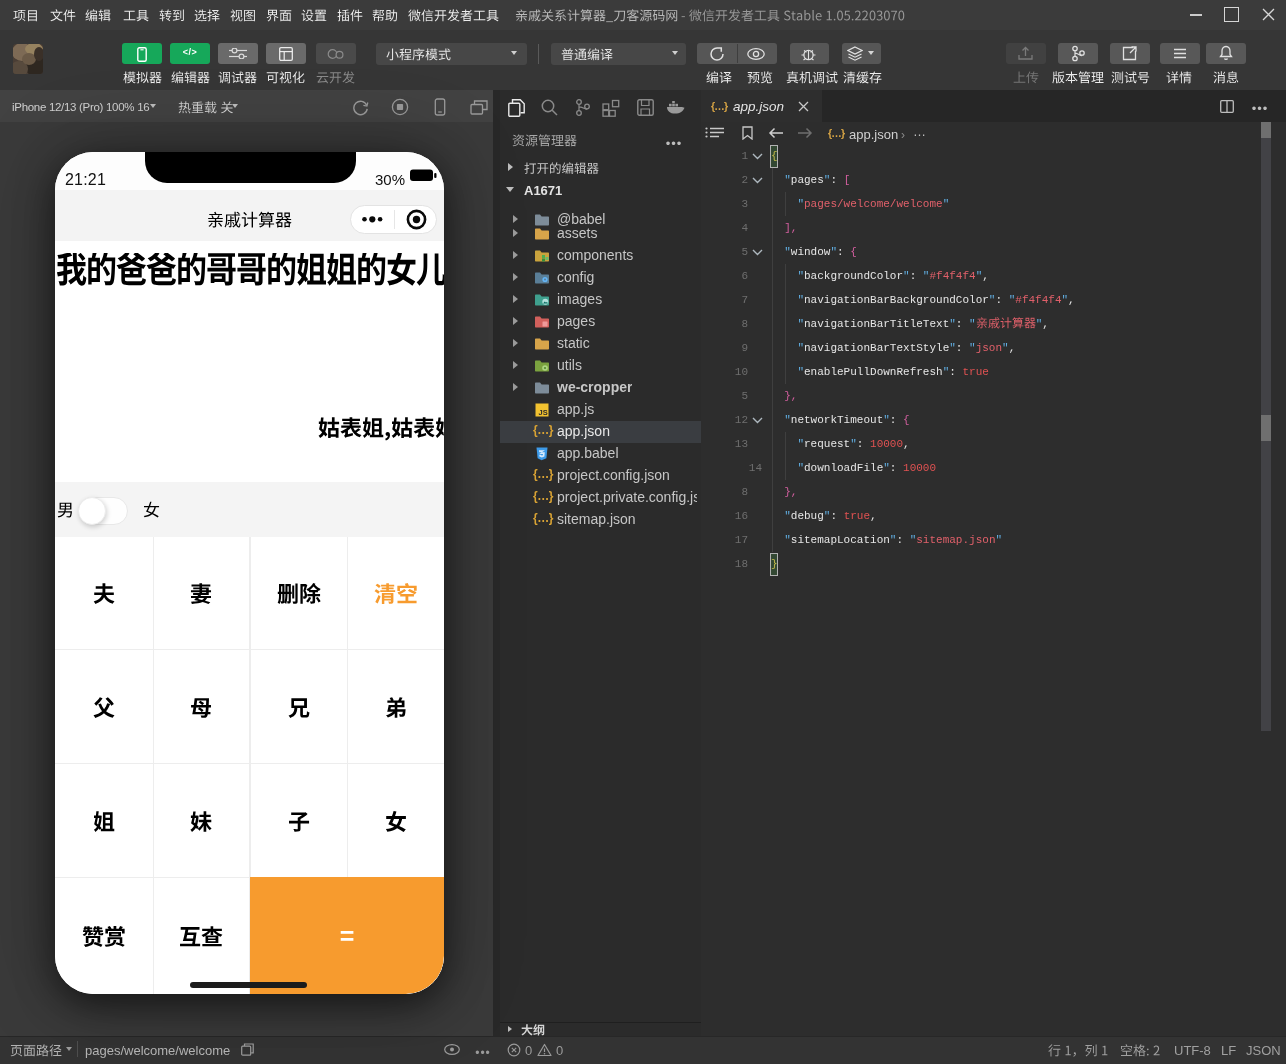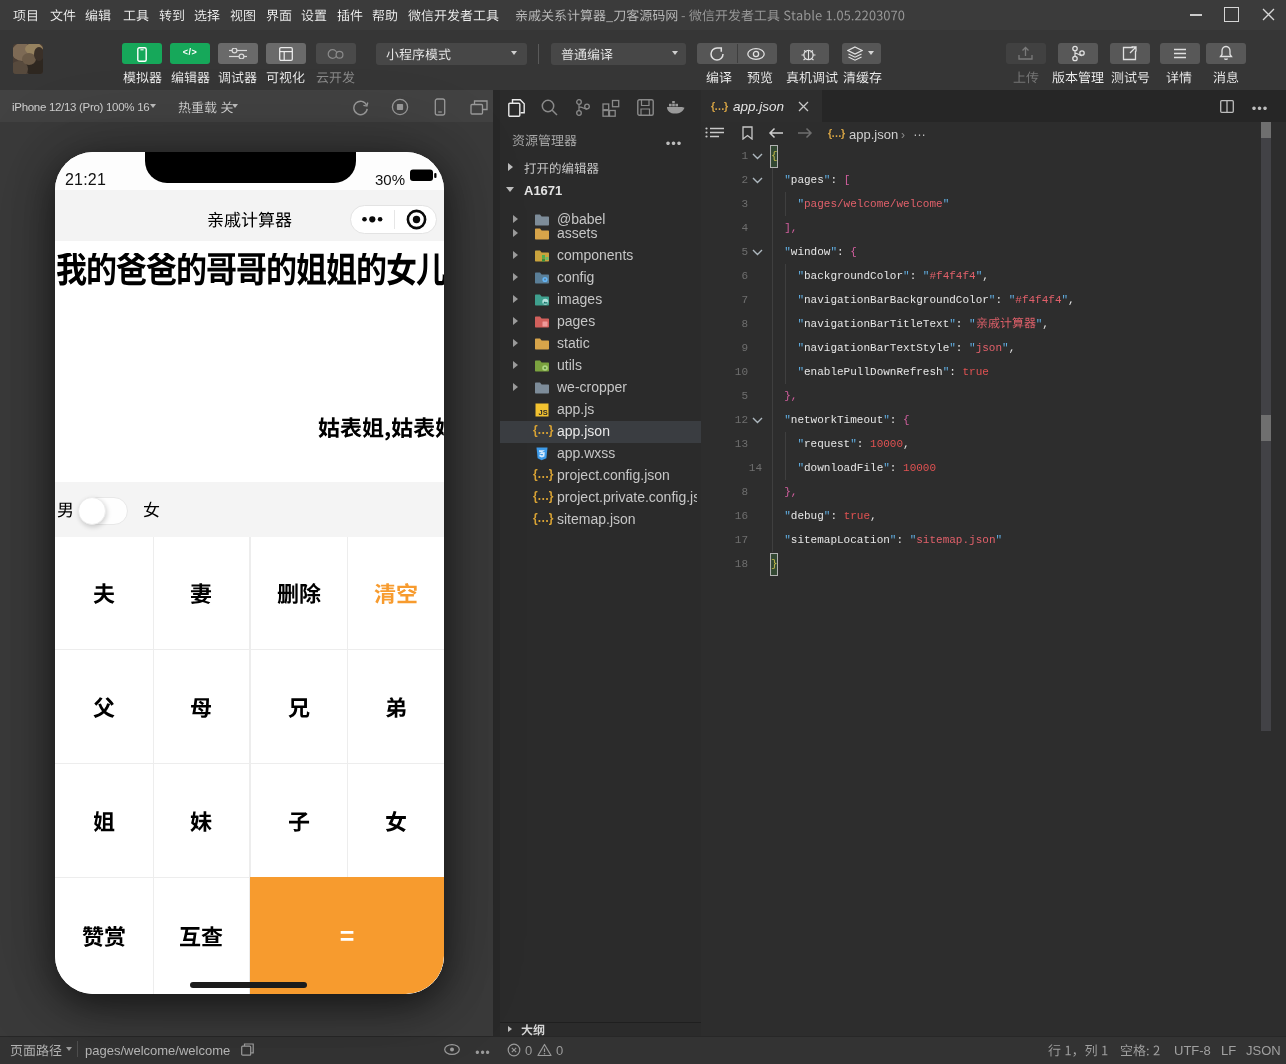--- a/index.html
+++ b/index.html
@@ -807,21 +807,21 @@
     </div>
     <div class="trow" style="top:355px;">
       <span class="chev" style="border-left-color:#9a9a9a"></span>
       <svg class="tico" viewBox="0 0 16 16">
         <path d="M1 3.6 C1 3 1.4 2.6 2 2.6 H6 L7.6 4.4 H14 C14.6 4.4 15 4.8 15 5.4 V12.6 C15 13.2 14.6 13.6 14 13.6 H2 C1.4 13.6 1 13.2 1 12.6 Z" fill="#7ba23f"></path>
         <circle cx="11" cy="10" r="2.8" fill="#aed581"></circle>
         <circle cx="11" cy="10" r="1.1" fill="#558b2f"></circle>
       </svg>
       <span class="tlabel">utils</span>
     </div>
-    <div class="trow" style="top:377px;">
+    <div class="trow" style="top:377px;font-weight:bold;">
       <span class="chev" style="border-left-color:#9a9a9a"></span>
       <svg class="tico" viewBox="0 0 16 16">
         <path d="M1 3.6 C1 3 1.4 2.6 2 2.6 H6 L7.6 4.4 H14 C14.6 4.4 15 4.8 15 5.4 V12.6 C15 13.2 14.6 13.6 14 13.6 H2 C1.4 13.6 1 13.2 1 12.6 Z" fill="#7d8c99"></path>
       </svg>
       <span class="tlabel">we-cropper</span>
     </div>
     <div class="trow" style="top:399px;text-decoration:underline;">
       <svg class="tico" viewBox="0 0 16 16">
         <rect x="1.5" y="1.5" width="13" height="13" fill="#f2c230"></rect>
         <text x="13.8" y="13" text-anchor="end" font-family="Liberation Sans" font-size="7.5" font-weight="bold" fill="#2b2b2b">JS</text>
@@ -830,21 +830,21 @@
     </div>
     <div class="trow" style="top:421px; background:#3a3d41;">
       <span style="position:absolute;left:33px;top:2px;font-size:12px;font-weight:bold;color:#d9a334;letter-spacing:-0.5px">{…}</span>
       <span class="tlabel" style="color:#e8e8e8">app.json</span>
     </div>
     <div class="trow" style="top:443px;">
       <svg class="tico" viewBox="0 0 16 16">
         <path d="M2.5 1.5 H13.5 L12.4 12.3 L7.6 14.2 L3.6 12.3 Z" fill="#3d9ae8"></path>
         <path d="M11 4.2 H5 L5.2 6.2 H10.8 L10.4 10.4 L7.8 11.4 L5.4 10.4 L5.25 8.8 H7.1 L7.2 9.3 L7.9 9.6 L8.8 9.2 L9 7.9 H5.1" fill="#d6eafc"></path>
       </svg>
-      <span class="tlabel">app.wxss</span>
+      <span class="tlabel">app.babel</span>
     </div>
     <div class="trow" style="top:465px;">
       <span style="position:absolute;left:33px;top:2px;font-size:12px;font-weight:bold;color:#d9a334;letter-spacing:-0.5px">{…}</span>
       <span class="tlabel">project.config.json</span>
     </div>
     <div class="trow" style="top:487px;">
       <span style="position:absolute;left:33px;top:2px;font-size:12px;font-weight:bold;color:#d9a334;letter-spacing:-0.5px">{…}</span>
       <span class="tlabel">project.private.config.js…</span>
     </div>
     <div class="trow" style="top:509px;">

